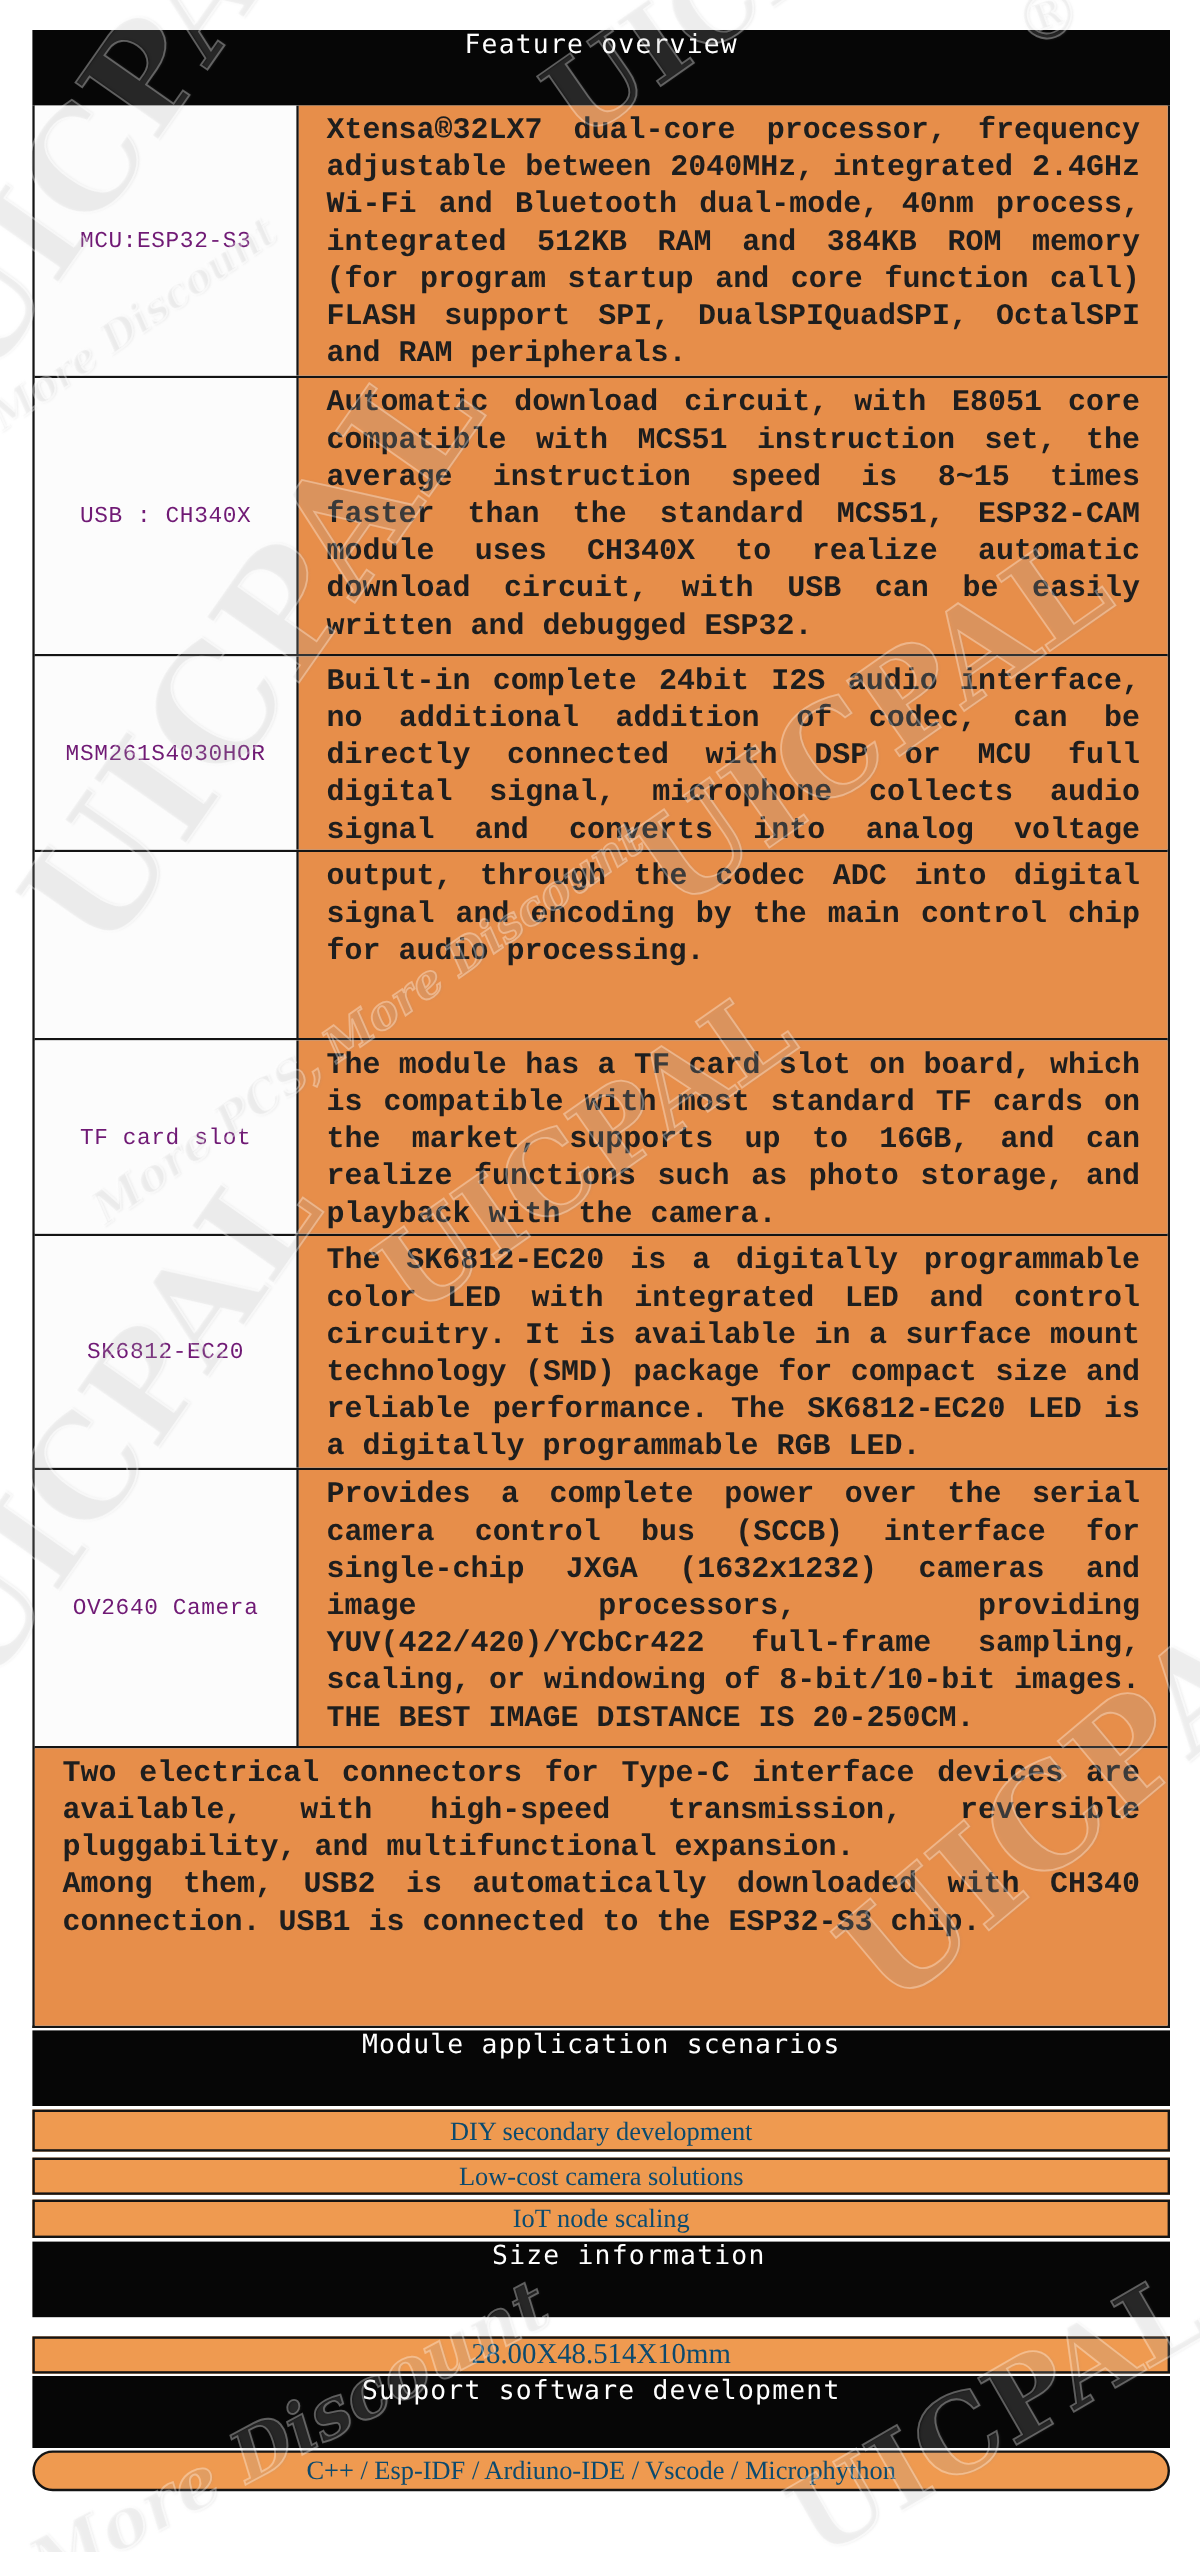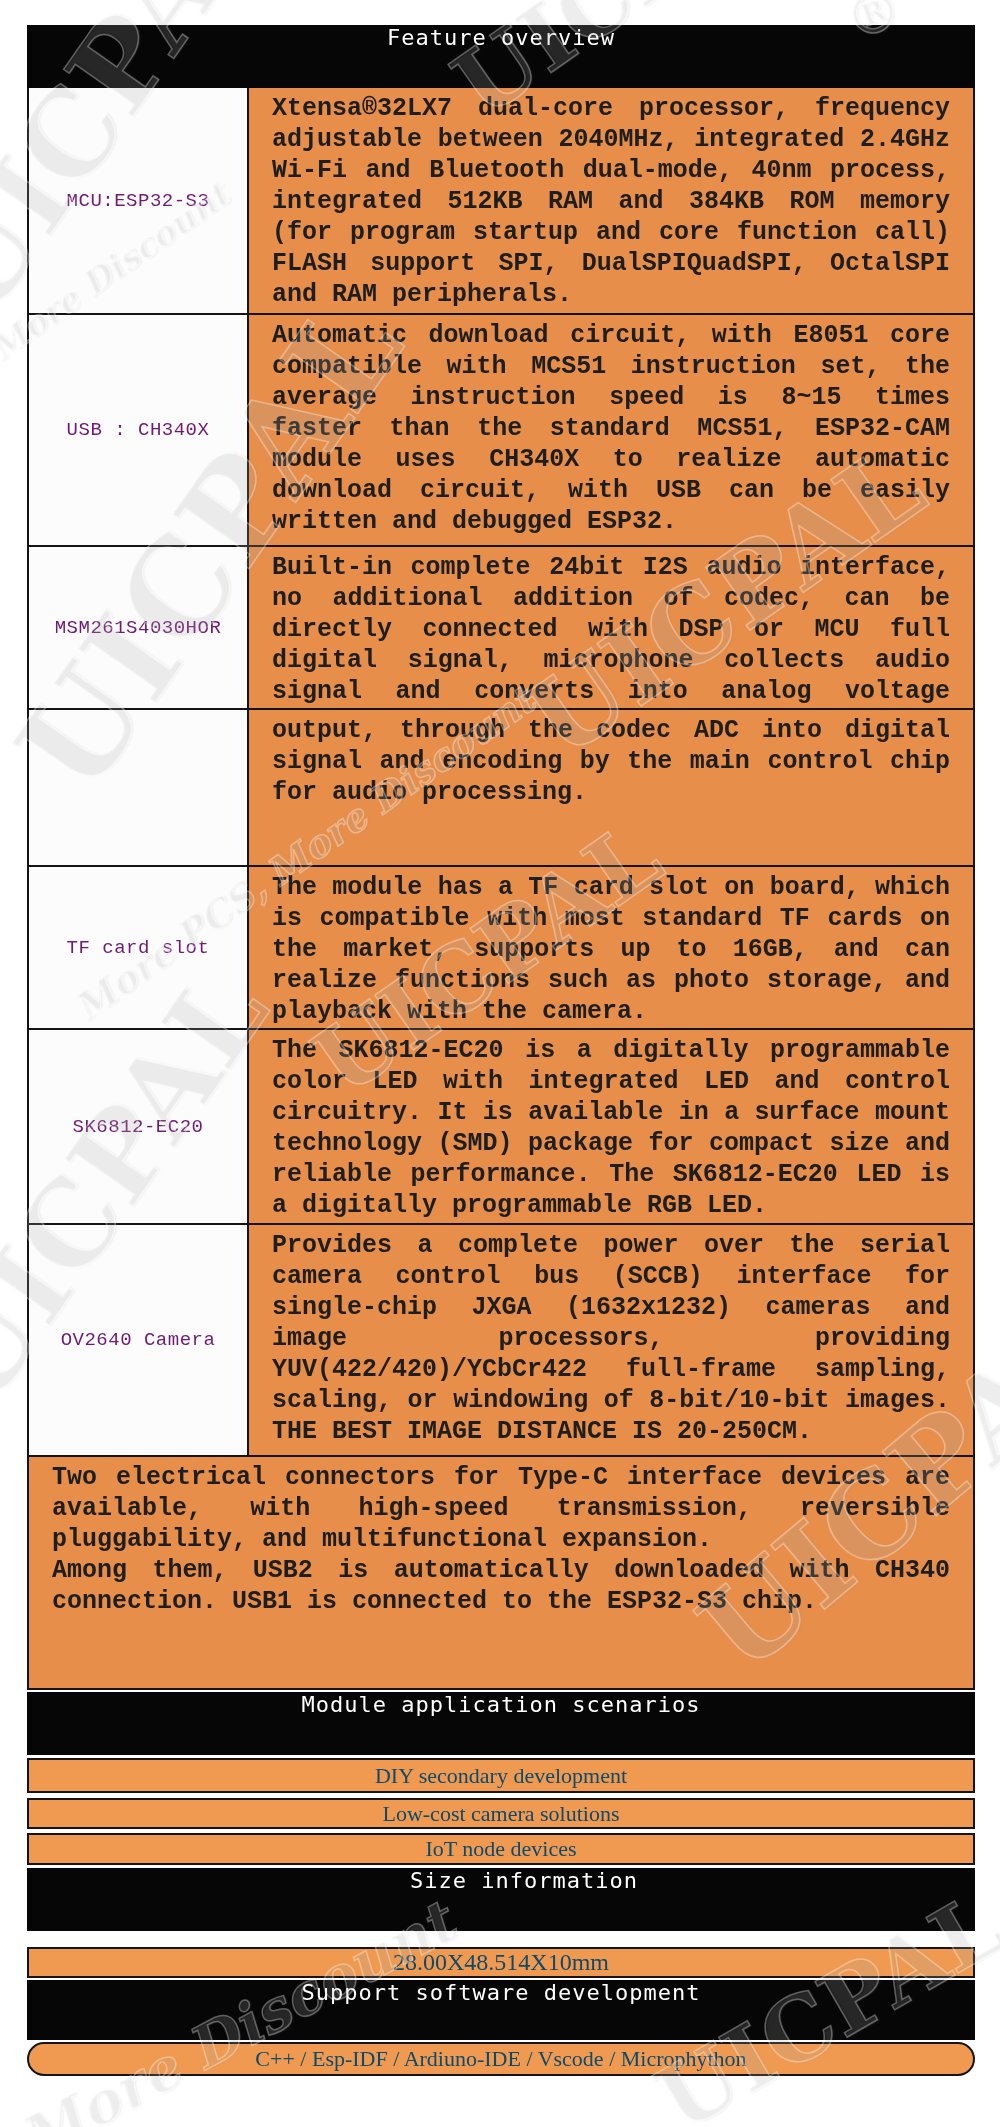--- a/index.html
+++ b/index.html
@@ -109,21 +109,21 @@
         <div class="fdesc">Two electrical connectors for Type-C interface devices are available, with high-speed transmission, reversible pluggability, and multifunctional expansion.
 Among them, USB2 is automatically downloaded with CH340 connection. USB1 is connected to the ESP32-S3 chip.</div>
       </div>
     </div>
 
     <div class="band sec1">
       <span>Module application scenarios</span>
     </div>
     <div class="orow r1">DIY secondary development</div>
     <div class="orow r2">Low-cost camera solutions</div>
-    <div class="orow r3">IoT node devices</div>
+    <div class="orow r3">IoT node scaling</div>
 
     <div class="band sec2">
       <span>Size information</span>
     </div>
     <div class="orow r4">28.00X48.514X10mm</div>
 
     <div class="band sec3">
       <span>Support software development</span>
     </div>
     <div class="orow r5">C++ / Esp-IDF / Ardiuno-IDE / Vscode / Microphython</div>

